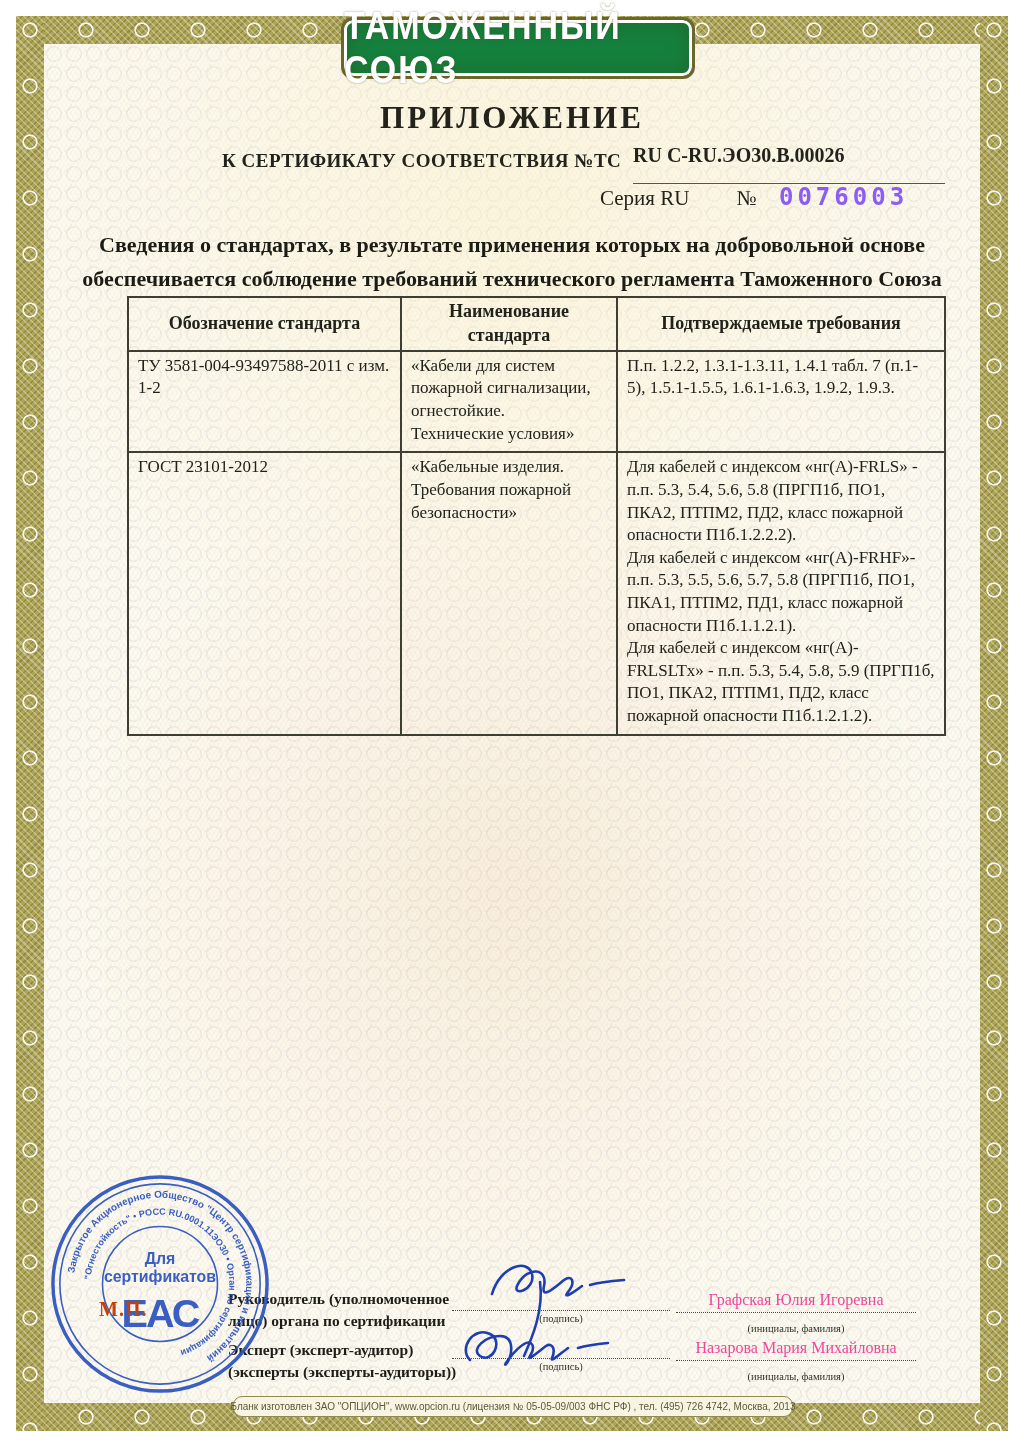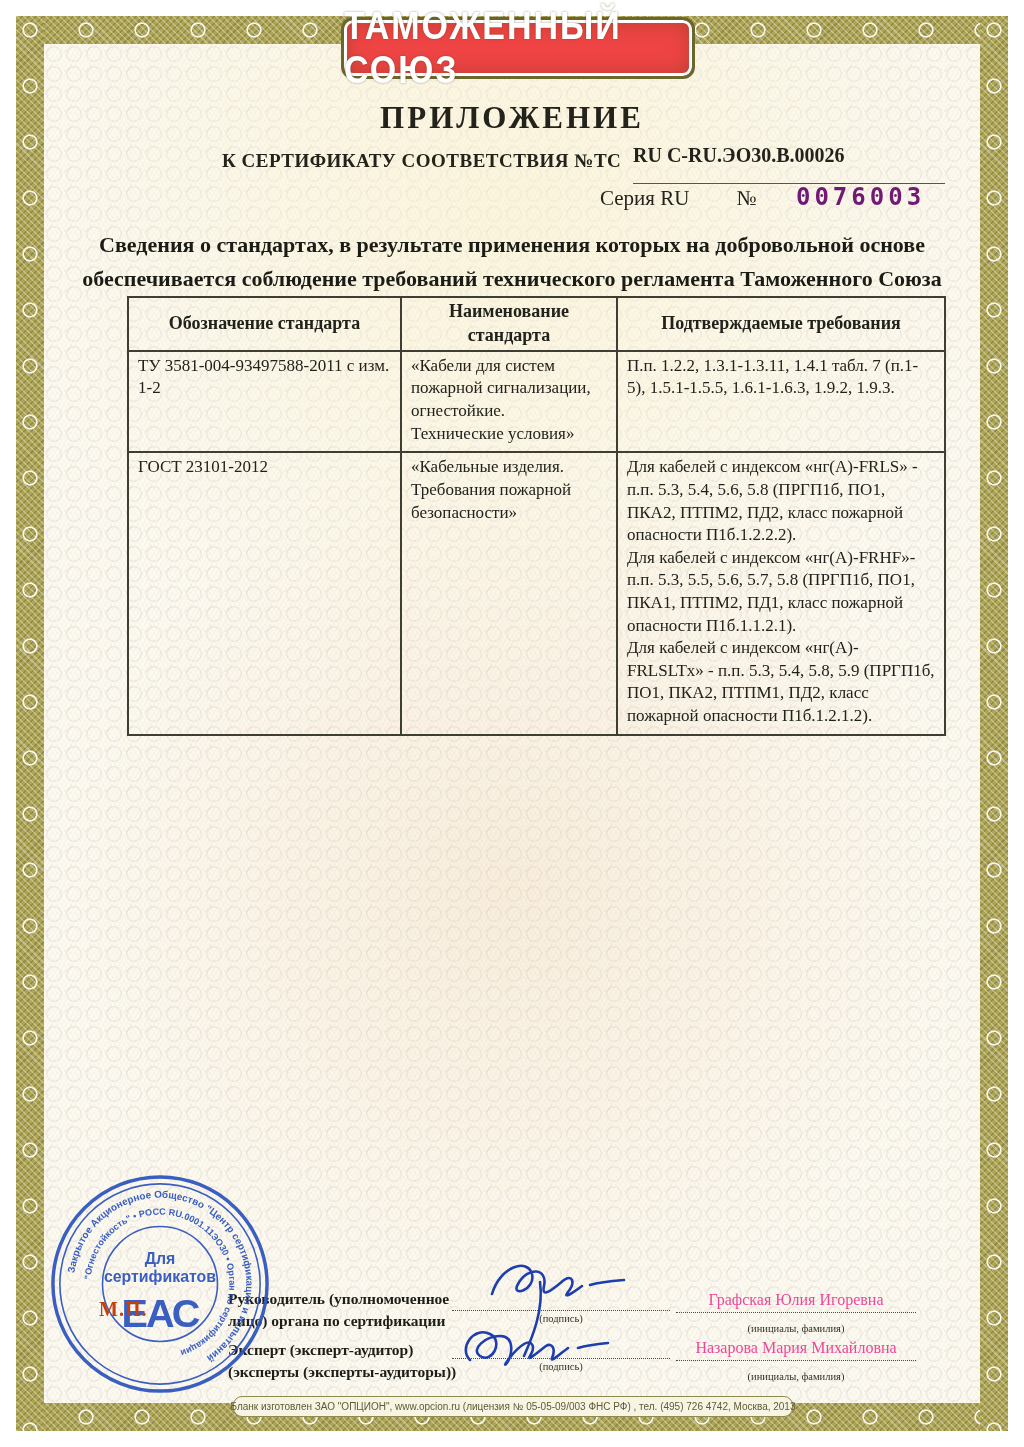--- a/index.html
+++ b/index.html
@@ -27,37 +27,37 @@
       repeating-linear-gradient(-45deg, rgba(105,97,38,.38) 0 1.5px, transparent 1.5px 5px);
     background-size:56px 28px,auto,auto;}
   .bstrip.v{background-size:28px 56px,auto,auto;}
   #b-top{left:16px;right:16px;top:16px;height:28px;}
   #b-bottom{left:16px;right:16px;bottom:16px;height:28px;}
   #b-left{left:16px;top:16px;bottom:16px;width:28px;}
   #b-right{right:16px;top:16px;bottom:16px;width:28px;}
 
   
   .badge{position:absolute;left:341px;top:17px;width:348px;height:56px;z-index:3;
-    background:#ef4444;border:3px solid #6b662c;border-radius:12px;
+    background:#15803d;border:3px solid #6b662c;border-radius:12px;
     box-shadow:inset 0 0 0 3px #ffffff, inset 0 0 22px rgba(60,55,10,.35);
     display:flex;align-items:center;justify-content:center;}
   .badge span{font-family:"Liberation Sans", sans-serif;font-weight:bold;color:#ffffff;
     font-size:34px;letter-spacing:2px;transform:scaleY(1.12);text-shadow:0 0 2px rgba(80,70,20,.6);}
 
   
   .doc-title{position:absolute;left:0;right:0;top:100px;text-align:center;z-index:3;
     font-weight:bold;font-size:31px;letter-spacing:3px;color:#23231c;}
   .cert-label{position:absolute;left:222px;top:150px;font-weight:bold;font-size:19px;letter-spacing:.5px;z-index:3;}
   .cert-number{position:absolute;left:633px;top:144px;width:312px;z-index:3;
     font-weight:bold;font-size:20px;border-bottom:1.5px solid #55554a;padding-bottom:16px;}
   .series-row{position:absolute;left:600px;top:183px;z-index:3;font-size:21px;}
   .series-label{display:inline-block;}
   .num-sign{display:inline-block;margin-left:42px;}
-  .serial{display:inline-block;margin-left:34px;font-family:"DejaVu Sans Mono", monospace;
-    font-weight:bold;font-size:24px;letter-spacing:4px;color:#701a75;}
+  .serial{display:inline-block;margin-left:17px;font-family:"DejaVu Sans Mono", monospace;
+    font-weight:bold;font-size:24px;letter-spacing:4px;color:#8b5cf6;}
 
   .intro{position:absolute;left:60px;right:60px;top:228px;text-align:center;z-index:3;
     font-weight:bold;font-size:22px;line-height:1.55;white-space:pre-line;color:#1c1c16;}
 
   
   .std-table{position:absolute;left:127px;top:296px;width:817px;z-index:3;
     border-collapse:collapse;table-layout:fixed;font-size:17px;line-height:1.33;color:#22221c;}
   .std-table th,.std-table td{border:2px solid #3e3e33;vertical-align:top;padding:3px 9px 6px 9px;}
   .std-table th{font-size:18px;text-align:center;font-weight:bold;height:40px;vertical-align:middle;padding:2px 4px;}
   .std-table td{text-align:left;}

